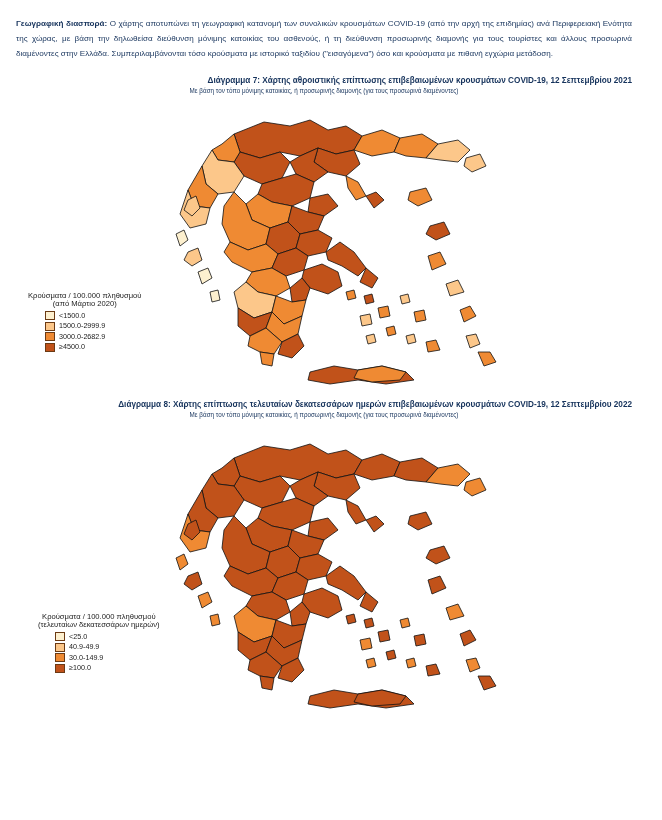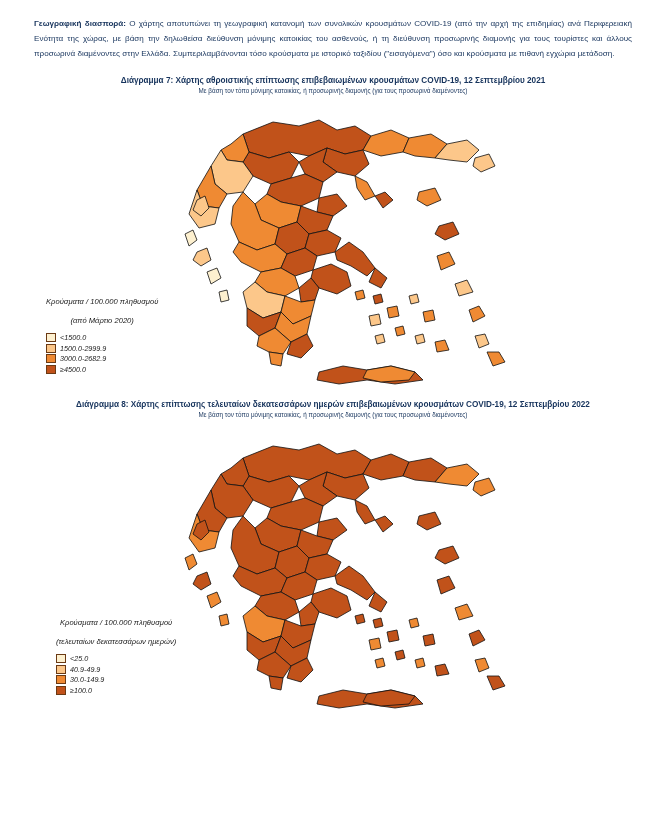--- a/index.html
+++ b/index.html
@@ -13,21 +13,21 @@
     font-family: "Liberation Sans", sans-serif;
     color: #1a1a1a;
     position: relative;
     overflow: hidden;
   }
   .page {
     position: relative;
     width: 662px;
     height: 820px;
     box-sizing: border-box;
-    padding: 16px 30px 0 34px;
+    padding: 16px 30px 0 16px;
   }
 
   
   .intro {
     font-size: 8.1px;
     line-height: 15.2px;
     color: #16335c;
     text-align: justify;
     margin: 0 0 14px 0;
   }
@@ -35,21 +35,21 @@
     color: #16335c;
     font-weight: bold;
   }
 
   
   .figure {
     position: relative;
     margin-top: 4px;
   }
   .fig-title {
-    text-align: center;
+    text-align: right;
     font-size: 8.2px;
     font-weight: bold;
     color: #16335c;
     margin: 0 0 2px 0;
   }
   .fig-sub {
     text-align: center;
     font-size: 6.3px;
     color: #16335c;
     margin: 0 0 2px 0;
@@ -63,31 +63,30 @@
   .map-area svg {
     display: block;
     margin: 0 auto;
   }
 
   
   .legend {
     position: absolute;
     font-size: 7.4px;
     color: #1a1a1a;
-    line-height: 19px;
-    font-style: italic;
+    line-height: 8px;
   }
   .legend-title {
     text-align: center;
     white-space: pre-line;
     margin-bottom: 3px;
     font-size: 7.6px;
   }
   .legend-rows {
-    margin-left: 0;
+    margin-left: 17px;
   }
   .legend-row {
     display: flex;
     align-items: center;
     height: 10.5px;
   }
   .swatch {
     width: 10px;
     height: 9px;
     border: 0.6px solid #6b3a14;

